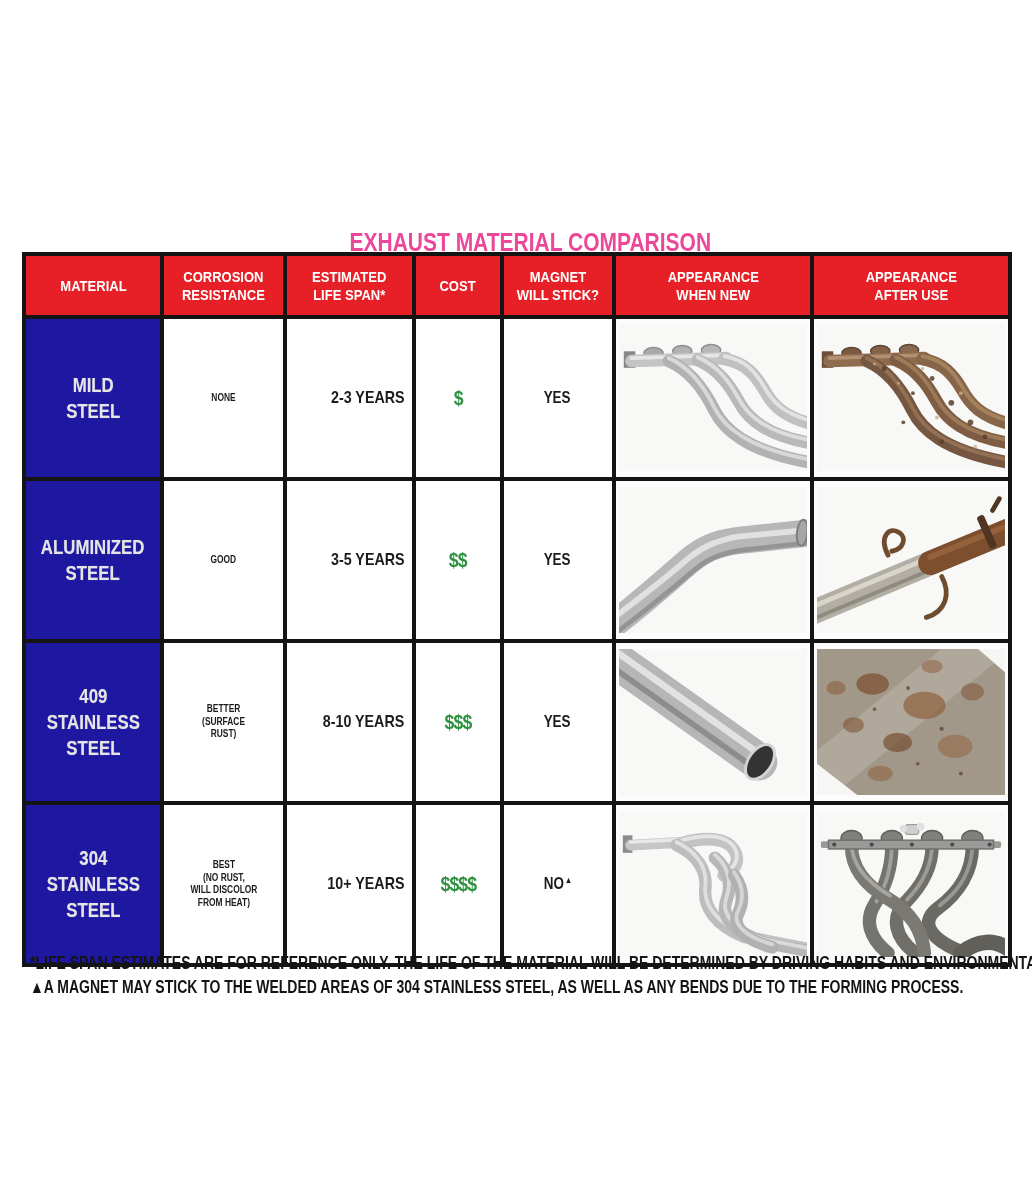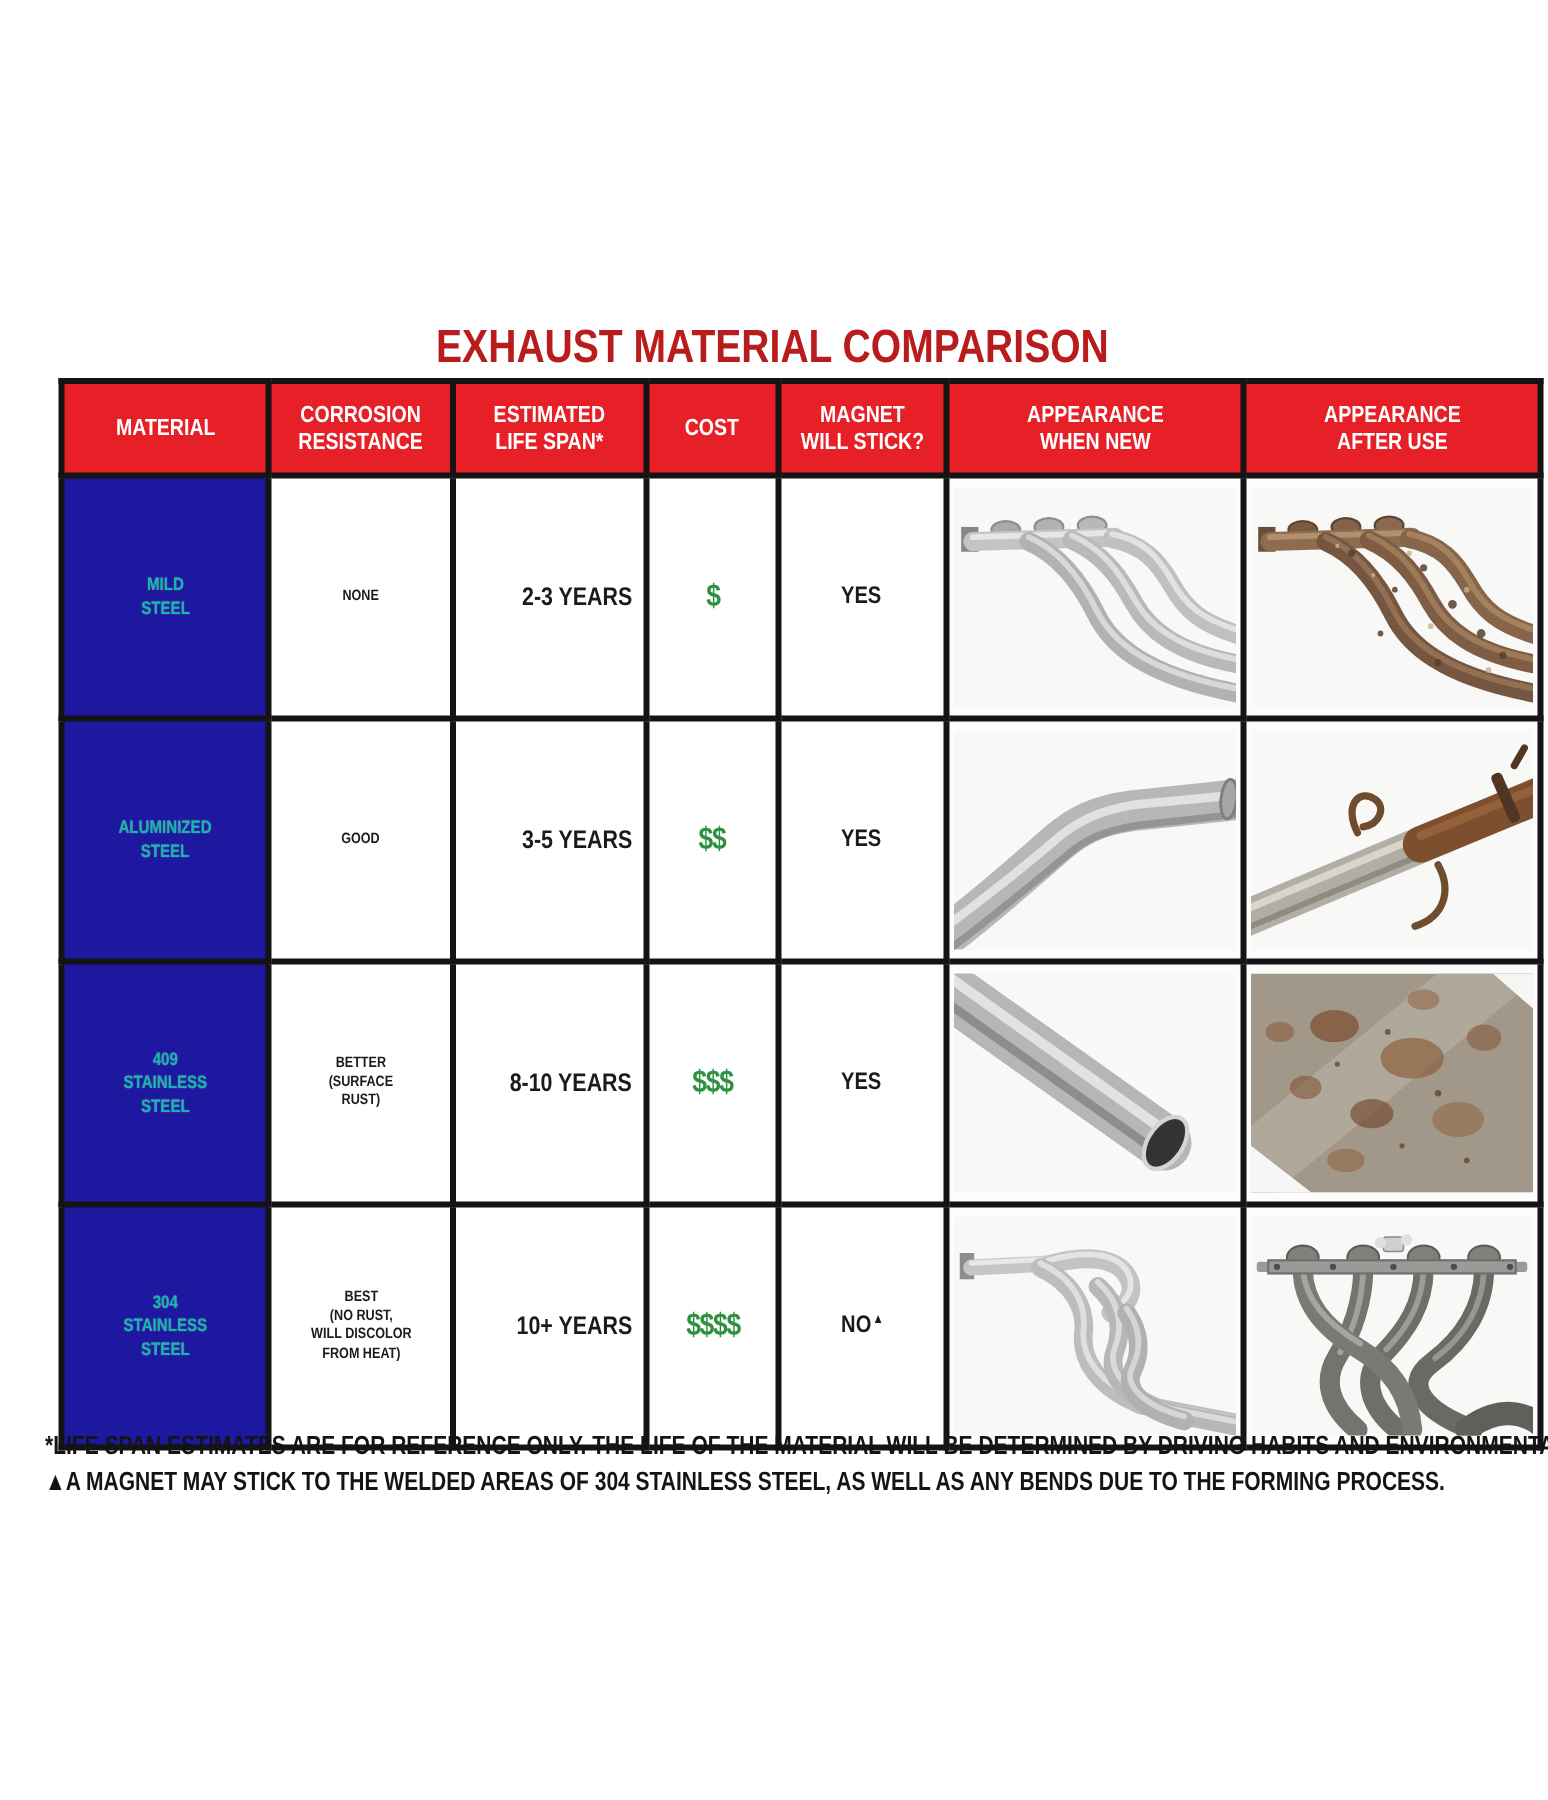--- a/index.html
+++ b/index.html
@@ -4,42 +4,42 @@
 <style>
   html,body{margin:0;padding:0;}
   body{
     width:1032px;height:1200px;background:#ffffff;
     font-family:"Liberation Sans", sans-serif;
     position:relative;overflow:hidden;
   }
   .canvas{position:absolute;inset:0;}
 
   .title{
-    position:absolute;left:22px;width:986px;top:213px;margin:0;
-    text-align:center;font-size:31px;font-weight:bold;color:#b91c1c;
+    position:absolute;left:22px;width:986px;top:213px;margin:15px;
+    text-align:center;font-size:25px;font-weight:bold;color:#ec4899;
   }
   
   .cond{display:inline-block;transform:scaleX(0.84);transform-origin:center;white-space:pre-line;}
   .cond-l{display:inline-block;transform:scaleX(0.80);transform-origin:left center;white-space:nowrap;}
 
   table.cmp{
     position:absolute;left:22px;top:252px;width:986px;
-    border-collapse:collapse;table-layout:fixed;background:#ffffff;margin-left:17px;
+    border-collapse:collapse;table-layout:fixed;background:#ffffff;
   }
   .cmp th,.cmp td{
     border:4px solid #141414;text-align:center;vertical-align:middle;padding:0;
   }
   .cmp thead th{
     background:var(--header-red,#e62026);color:#ffffff;
     font-size:15.5px;font-weight:bold;height:59px;line-height:1.15;
   }
   .cmp tbody td{height:152px;}
   .cmp td.mat{
-    background:var(--material-blue,#1e17a0);color:#14b8a6;
-    font-size:12px;font-weight:bold;line-height:1.3;
+    background:var(--material-blue,#1e17a0);color:#e5e5e5;
+    font-size:20px;font-weight:bold;line-height:1.3;
     text-shadow:0 0 1px rgba(255,255,255,.4);
   }
   .cmp td.val{font-size:10px;font-weight:bold;color:#1b1b1b;line-height:1.25;}
   .cmp td.life{font-size:17px;text-align:right;}
   .cmp td.cost{color:var(--cost-green,#2d9140);font-size:21px;font-weight:bold;letter-spacing:-1px;}
   .cmp td.magnet{font-size:16px;}
   .cmp td.magnet sup{font-size:9px;vertical-align:super;margin-left:1px;}
   .cmp td.photo{padding:3px;background:#fcfcfc;}
   .photo svg{display:block;width:100%;height:146px;background:#f8f8f7;}
 

